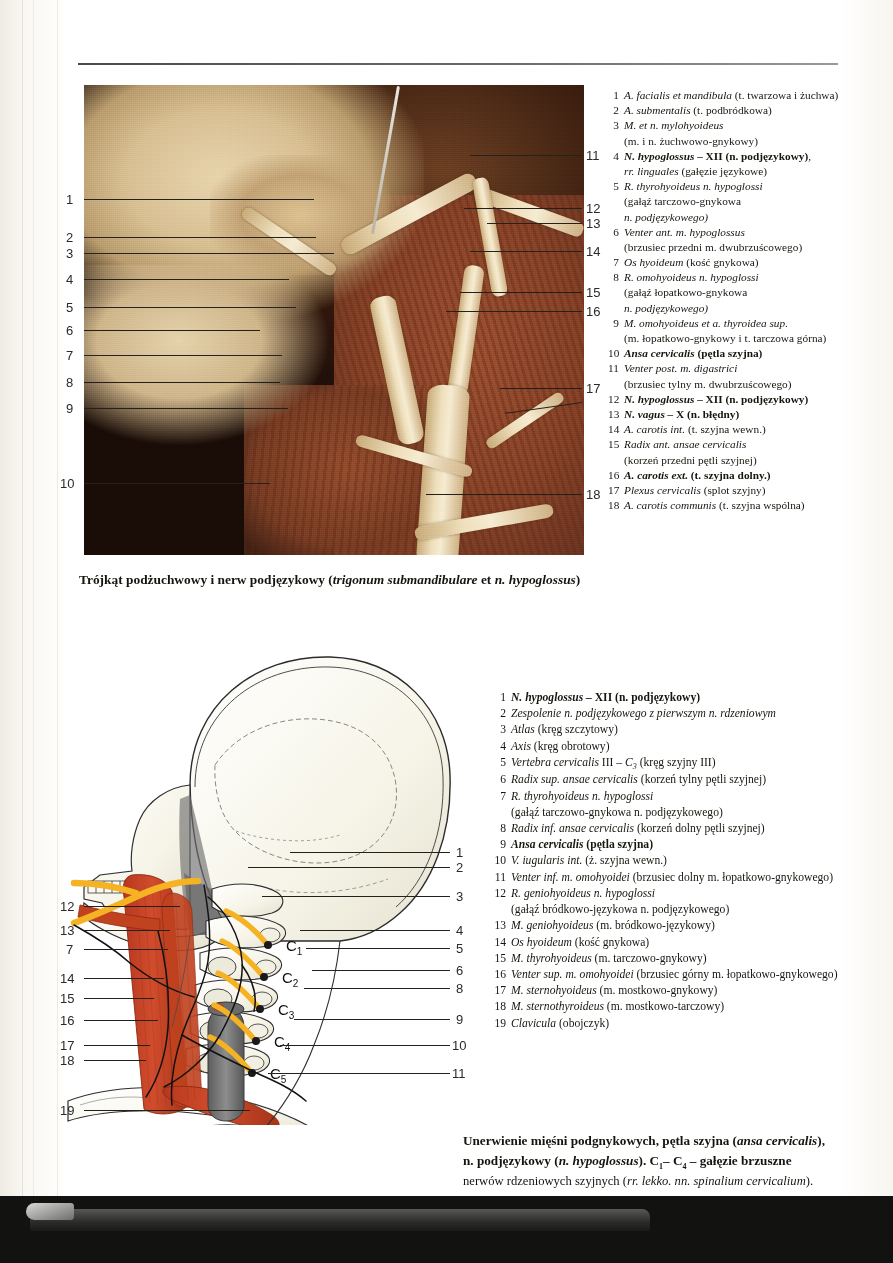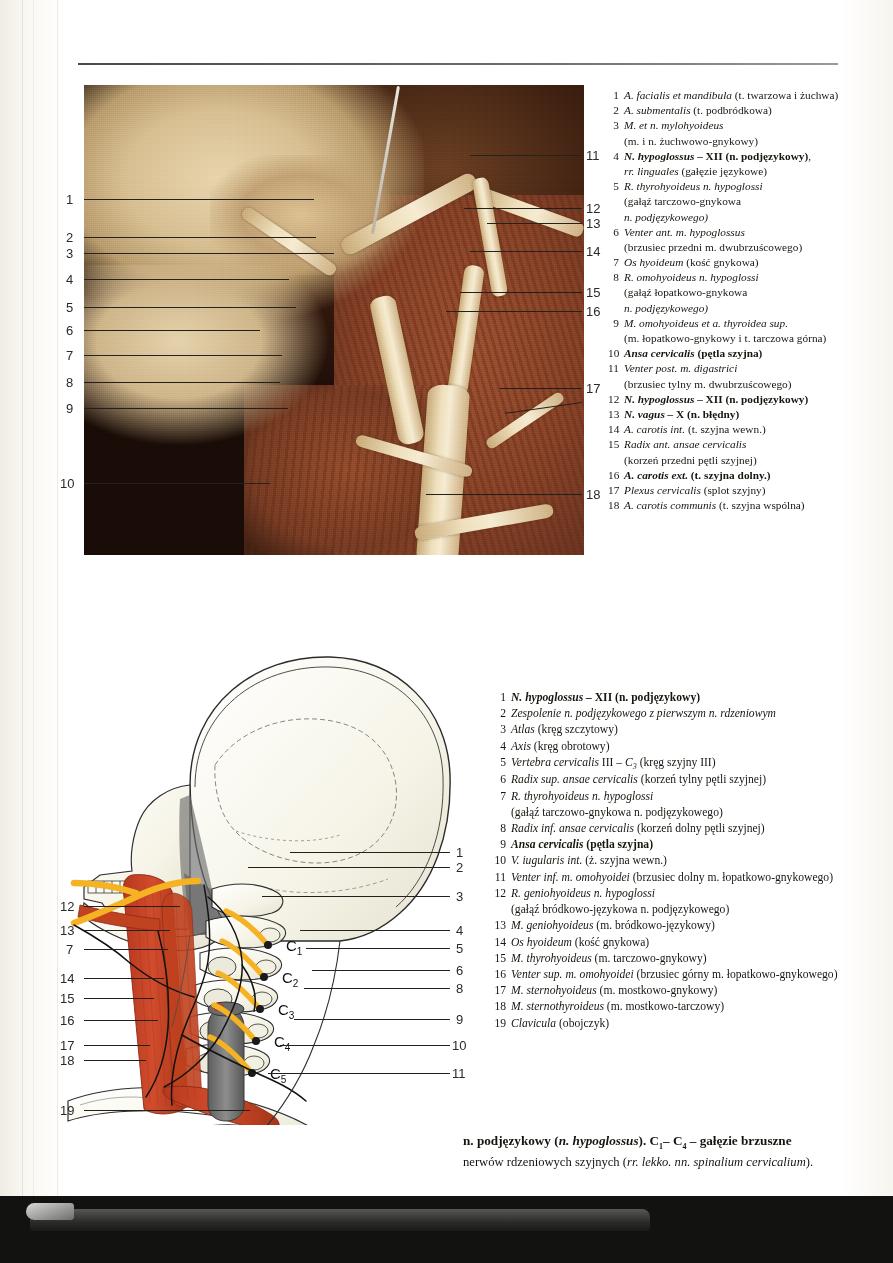--- a/index.html
+++ b/index.html
@@ -408,20 +408,21 @@
         <span class="idx">17</span>
         <span class="txt"><i>Plexus cervicalis </i>(splot szyjny)</span>
       </div>
       <div class="row">
         <span class="idx">18</span>
         <span class="txt"><i>A. carotis communis </i>(t. szyjna wspólna)</span>
       </div>
     </div>
 
   <div id="caption-1">
+    <div class="ln1"><b>Trójkąt podżuchwowy i nerw podjęzykowy (<i>trigonum submandibulare</i> et <i>n. hypoglossus</i>)</b></div>
   </div>
 
   <div id="figure-2">
     <svg viewBox="0 0 450 490" width="450" height="490">
       <defs>
         <linearGradient id="boneGrad" x1="0" y1="0" x2="1" y2="1">
           <stop offset="0%" stop-color="#ffffff"></stop>
           <stop offset="60%" stop-color="#f6f4e7"></stop>
           <stop offset="100%" stop-color="#e4e1d0"></stop>
         </linearGradient>
@@ -706,20 +707,21 @@
         <span class="idx">18</span>
         <span class="txt"><i>M. sternothyroideus </i>(m. mostkowo-tarczowy)</span>
       </div>
       <div class="row">
         <span class="idx">19</span>
         <span class="txt"><i>Clavicula </i>(obojczyk)</span>
       </div>
     </div>
 
   <div id="caption-2">
+    <div class="ln1"><b>Unerwienie mięśni podgnykowych, pętla szyjna (<i>ansa cervicalis</i>),</b></div>
     <div class="ln2"><b>n. podjęzykowy (<i>n. hypoglossus</i>). C<sub>1</sub>– C<sub>4</sub> – gałęzie brzuszne</b></div>
     <div class="ln3">nerwów rdzeniowych szyjnych (<i>rr. lekko. nn. spinalium cervicalium</i>).</div>
   </div>
 </div>
 
 <div id="page-bottom-dark"></div>
 <div id="scanner-bar"></div>
 <div id="scanner-nub"></div>
 
 </body></html>

